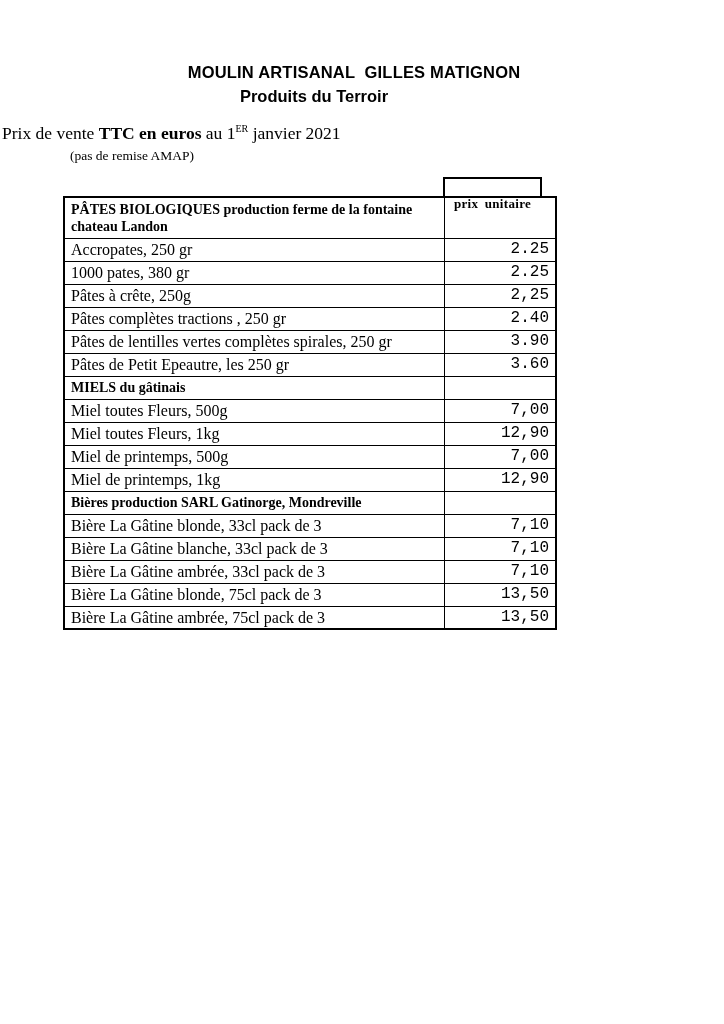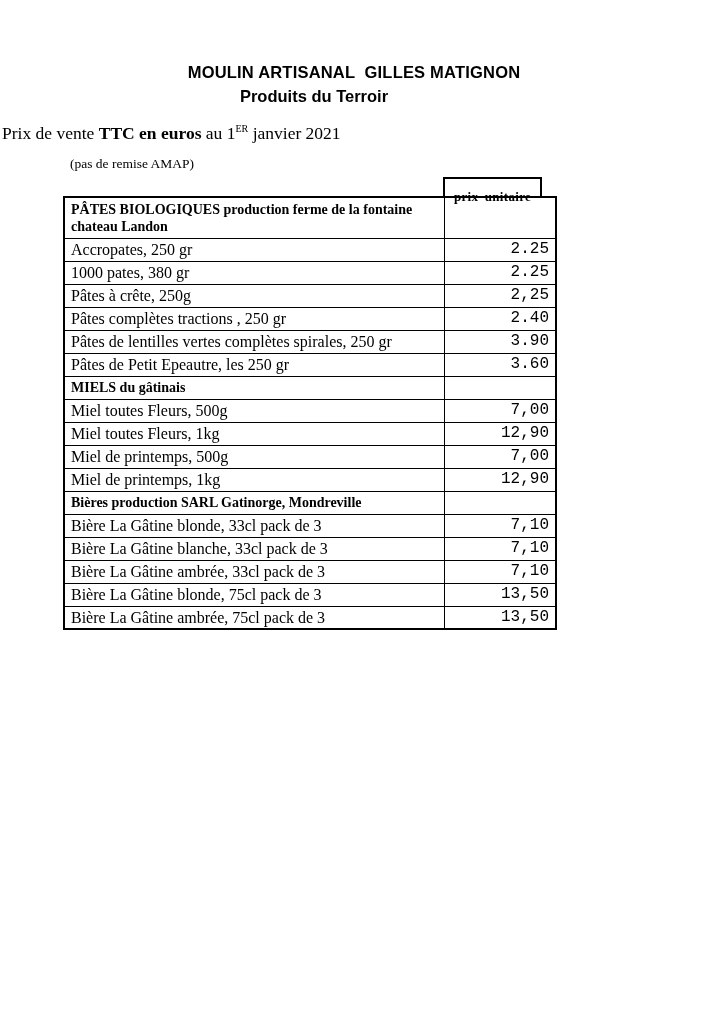--- a/index.html
+++ b/index.html
@@ -29,30 +29,30 @@
     font-size: 16.5px; font-weight: bold;
   }
   .price-line {
     position: absolute; top: 123px; left: 2px; width: 724px;
     font-family: "Liberation Serif", serif;
     font-size: 17.5px;
   }
   .price-line .b { font-weight: bold; }
   .price-line sup { font-size: 10px; vertical-align: super; line-height: 0; }
   .note {
-    position: absolute; top: 156px; left: 70px;
+    position: absolute; top: 148px; left: 70px;
     font-size: 13.5px;
   }
   .price-col-header {
     position: absolute; top: 177px; left: 443px;
     width: 99px; height: 21px;
     border: 2px solid #000; border-bottom: none;
     text-align: center;
     font-size: 13px; font-weight: bold;
-    padding-top: 10px;
+    padding-top: 17px;
     letter-spacing: 0.3px;
     word-spacing: 3px;
   }
   .price-table {
     position: absolute; top: 196px; left: 63px;
     width: 480px;
     border-collapse: collapse;
     table-layout: fixed;
     border: 2px solid #000;
   }

